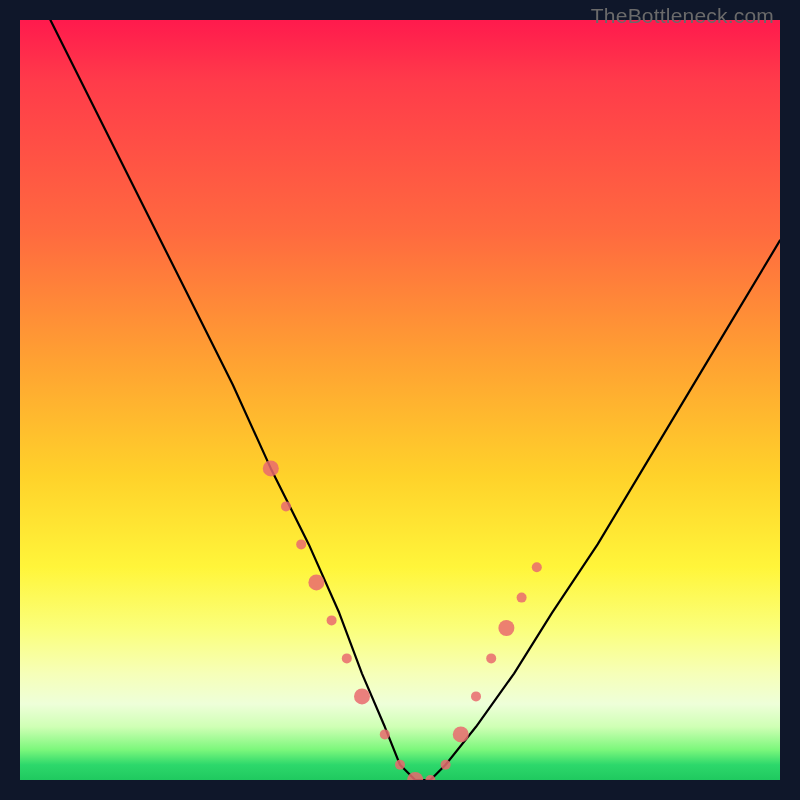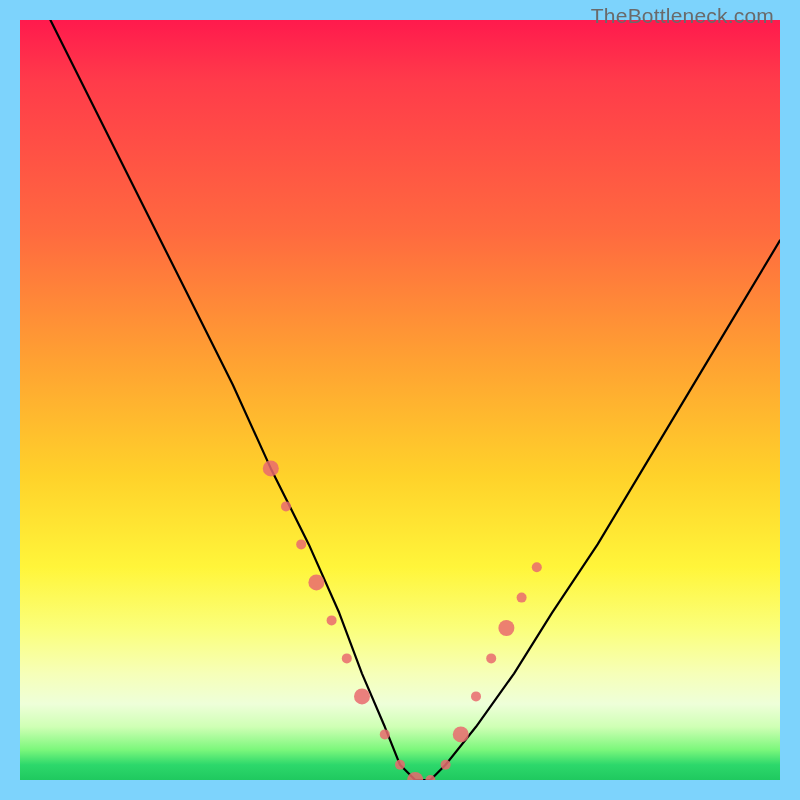--- a/index.html
+++ b/index.html
@@ -10,21 +10,21 @@
     background: #000;
     overflow: hidden;
     font-family: Arial, Helvetica, sans-serif;
   }
   .frame {
     position: absolute;
     left: 0;
     top: 0;
     width: 800px;
     height: 800px;
-    background: #7dd3fc;
+    background: #0f172a;
   }
   .plot {
     position: absolute;
     left: 20px;
     top: 20px;
     width: 760px;
     height: 760px;
     
     background: linear-gradient(
       to bottom,

